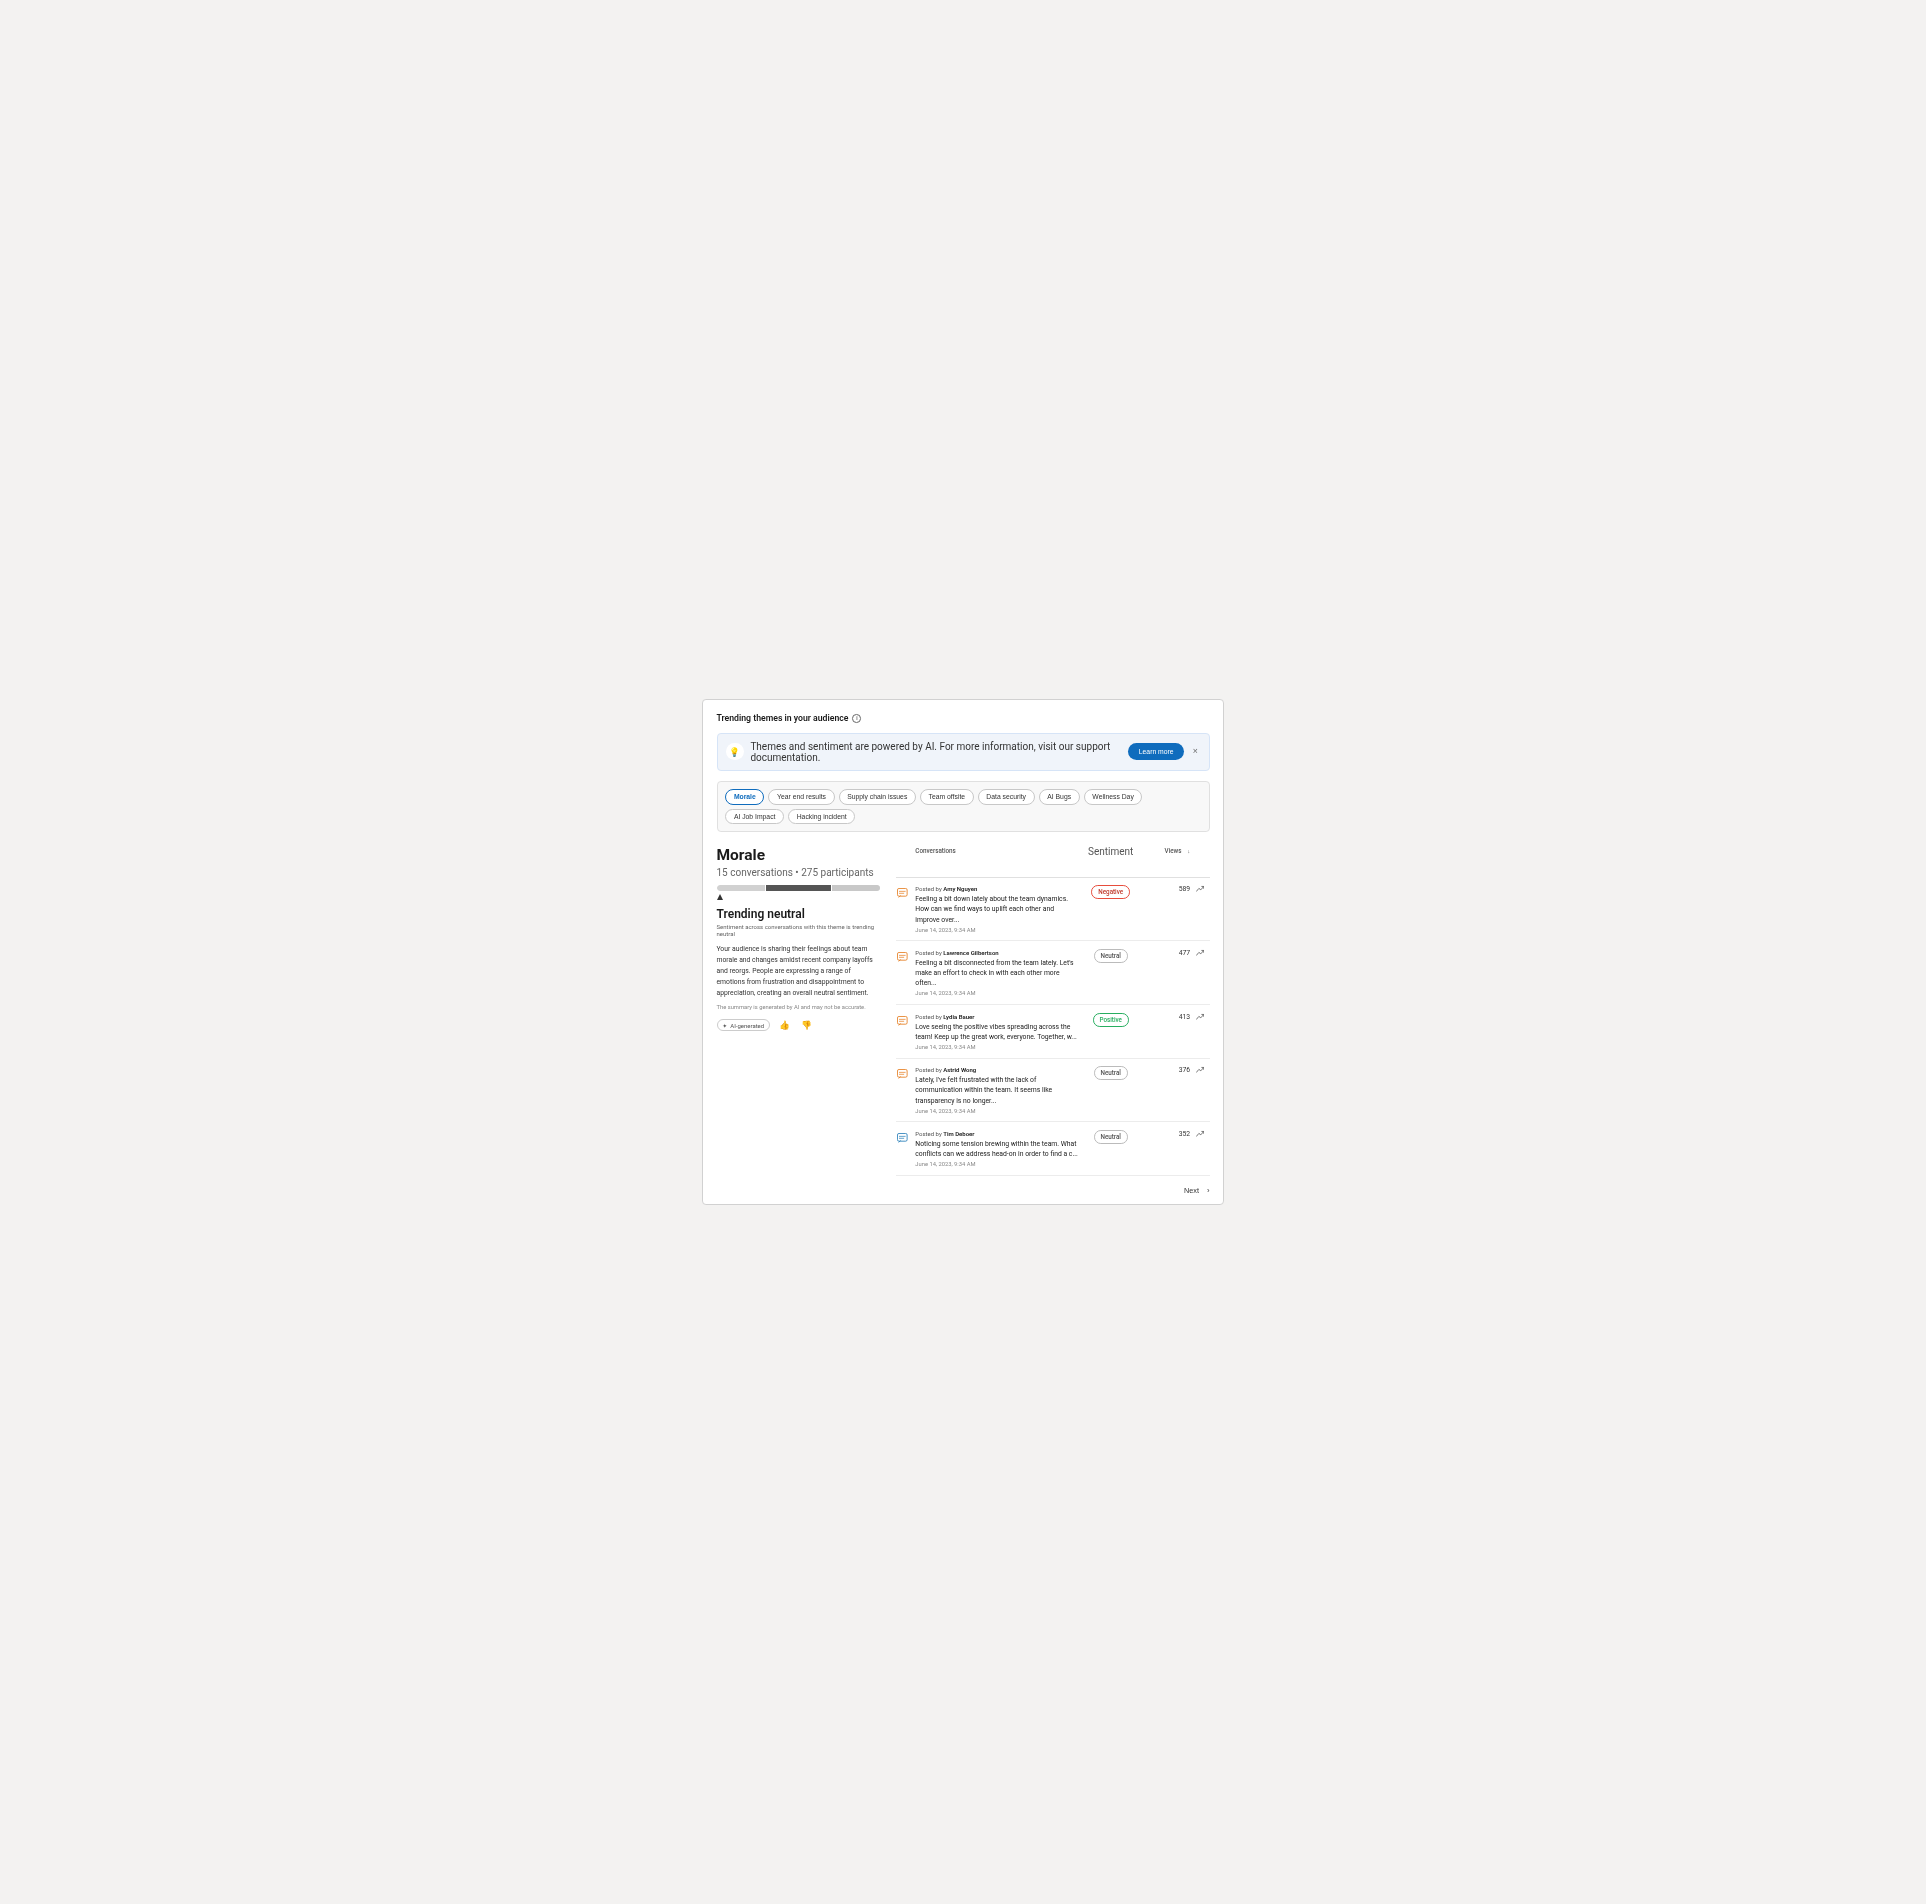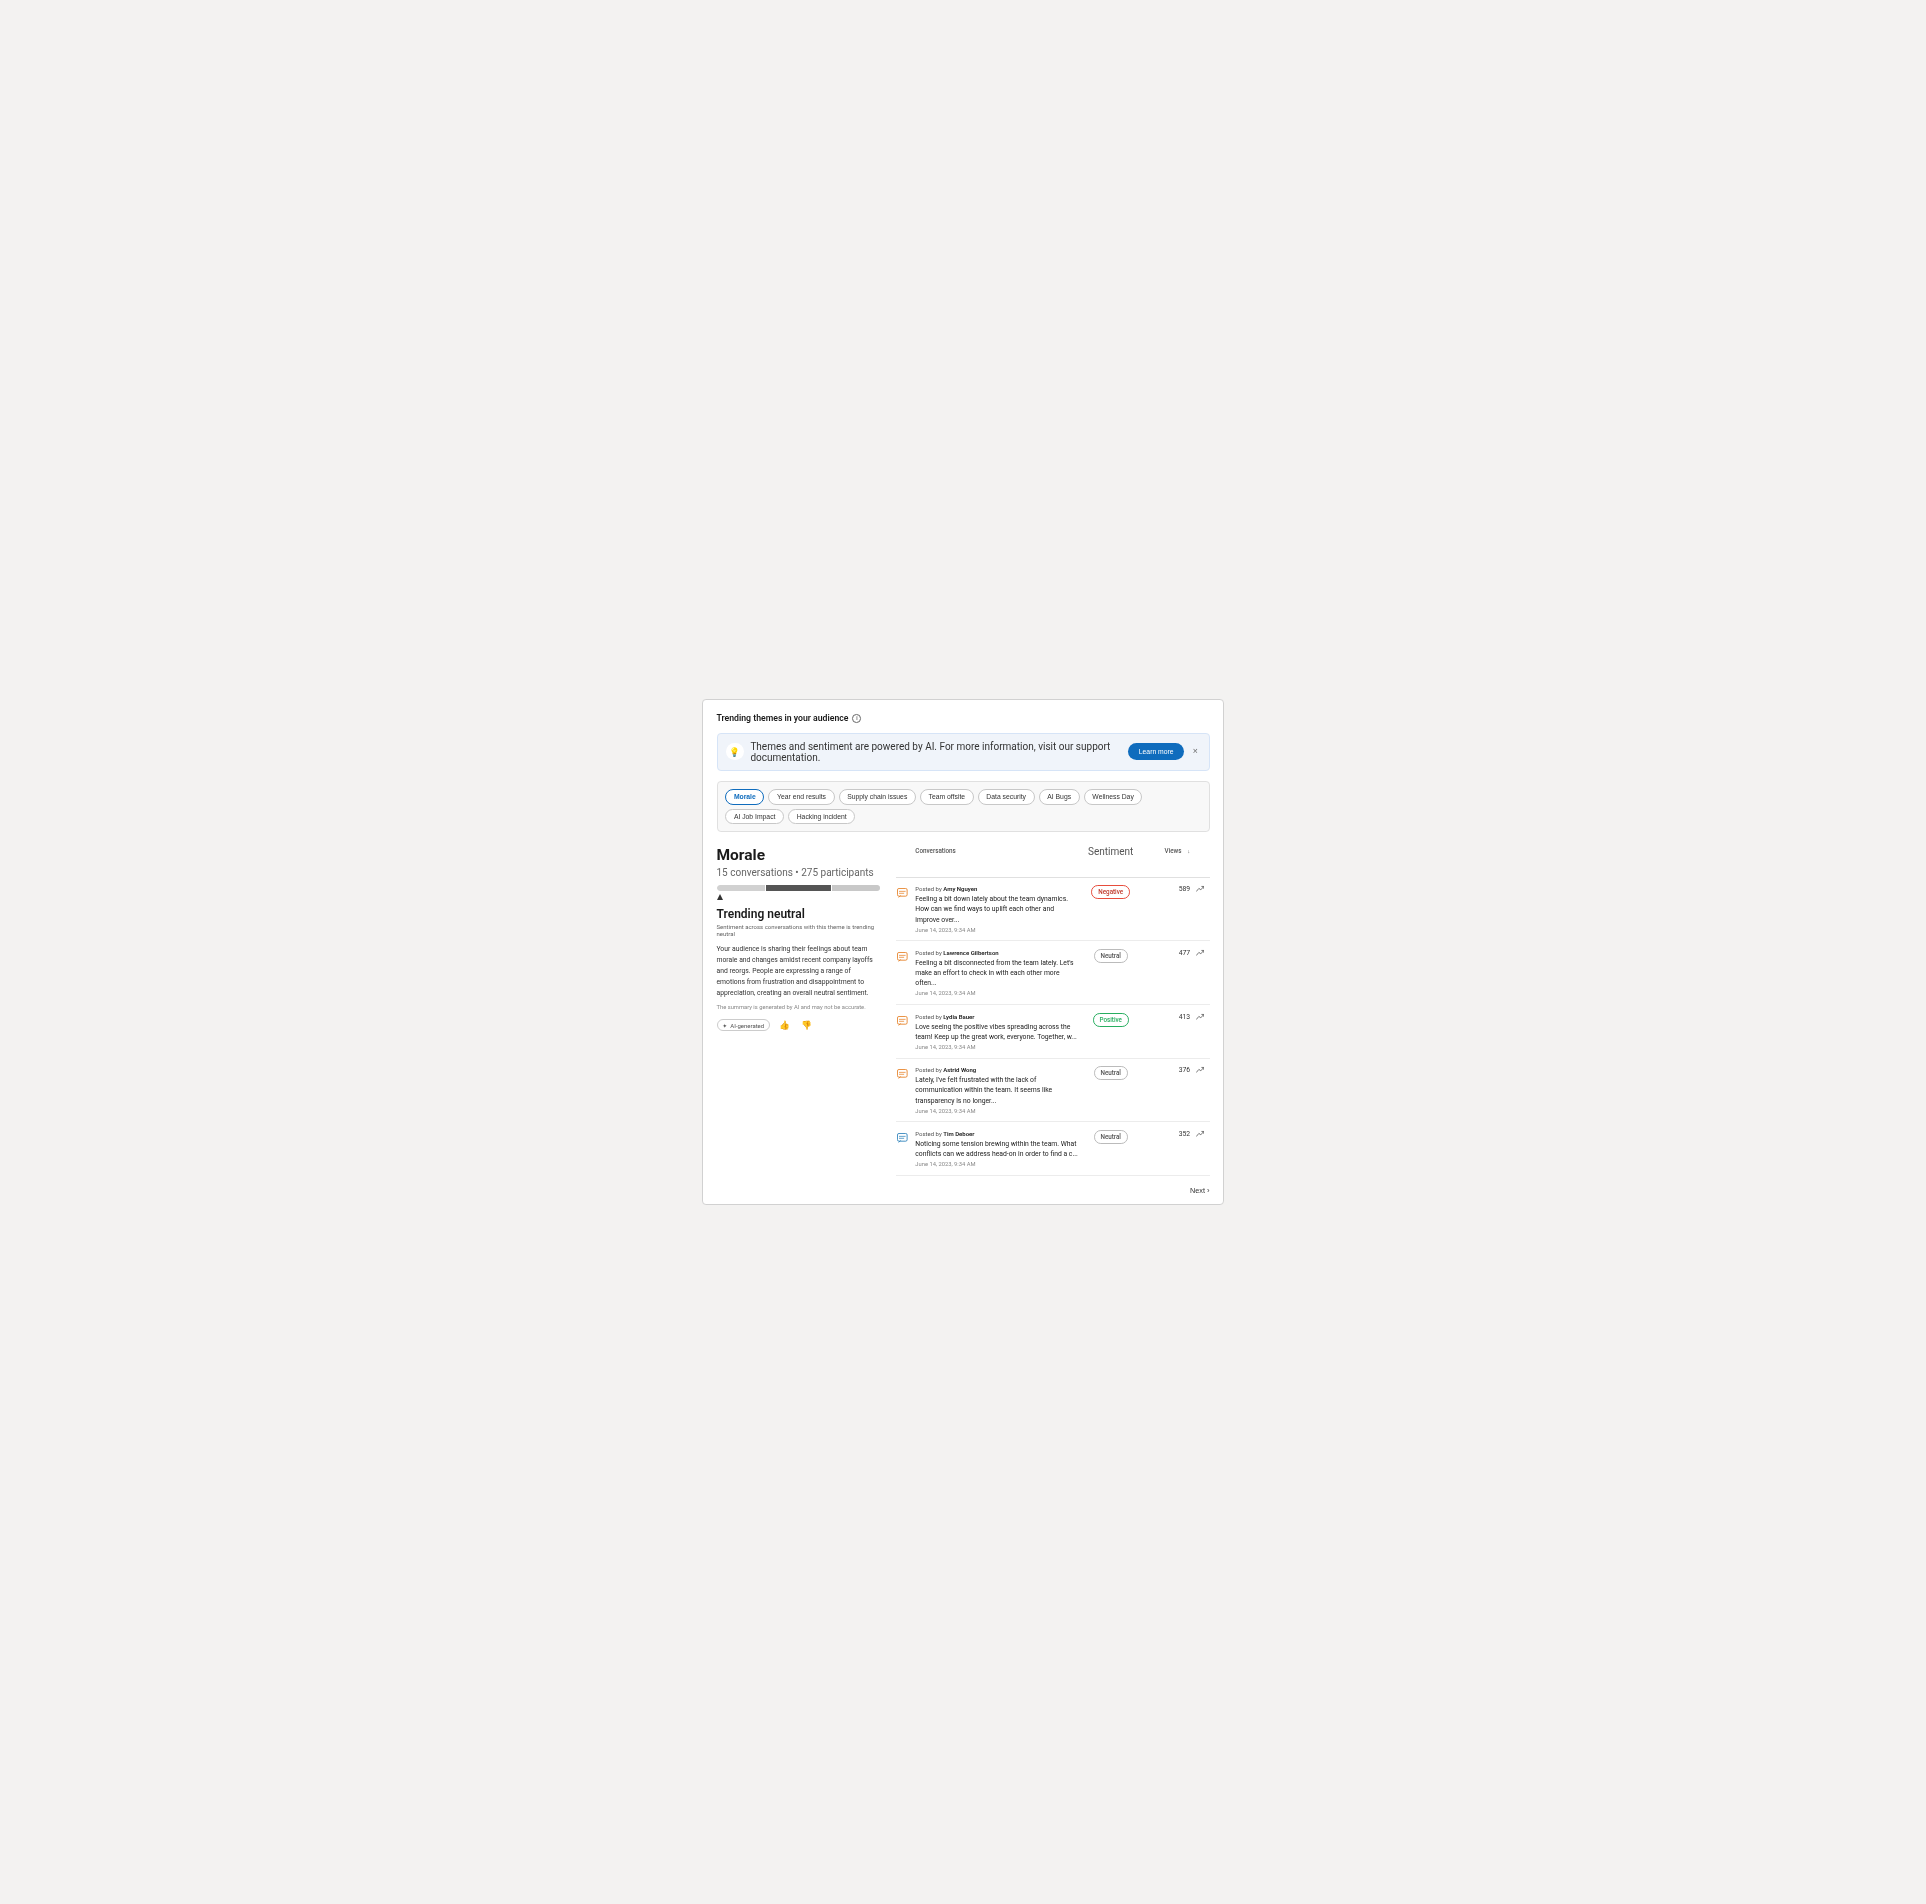--- a/index.html
+++ b/index.html
@@ -289,21 +289,21 @@
       gap: 2.9px;
     }
     .next-btn {
       background: none;
       border: none;
       font-size: 7.3px;
       color: #333;
       cursor: pointer;
       display: flex;
       align-items: center;
-      gap: 2px;
+      gap: 8px;
       font-weight: 500;
     }
     .chevron-right { font-size: 7.7px; color: #333; }
   </style>
 </head>
 <body>
 
 <div class="container">
 
   <div class="page-title">

